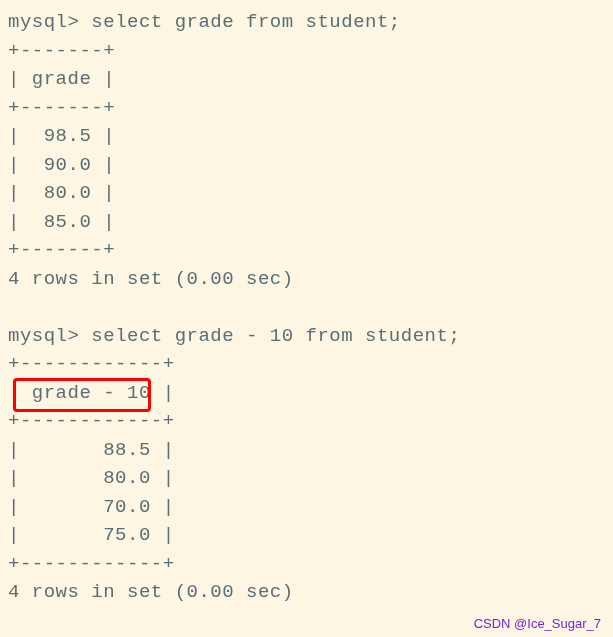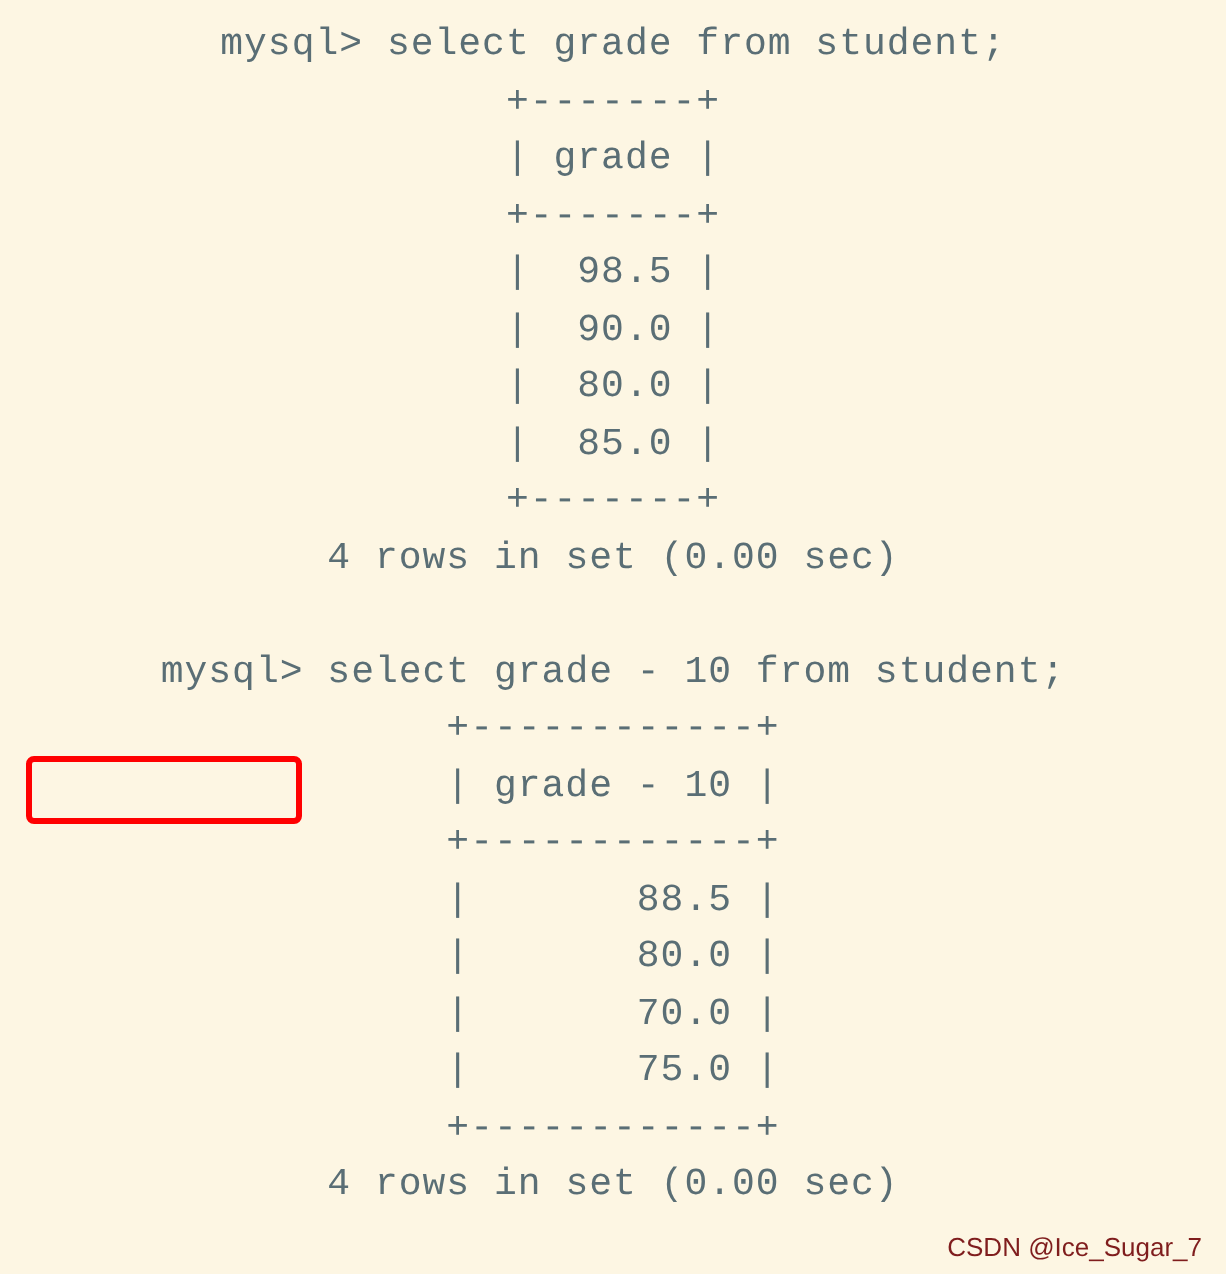--- a/index.html
+++ b/index.html
@@ -1,19 +1,18 @@
 <!DOCTYPE html>
 <html><head>
   <meta charset="utf-8">
   <style>
     * {
       margin: 0;
       padding: 0;
       box-sizing: border-box;
-      text-align: center;
     }
     body {
       background-color: #fdf6e3;
       font-family: 'Consolas', 'Monaco', 'Courier New', monospace;
       font-size: 19px;
       color: #5a6e75;
       padding: 8px;
       width: 613px;
       height: 637px;
       position: relative;
@@ -28,21 +27,21 @@
       position: absolute;
       border: 3px solid #ff0000;
       border-radius: 4px;
       pointer-events: none;
     }
     .watermark {
       position: absolute;
       bottom: 4px;
       right: 12px;
       font-size: 13px;
-      color: #7f1d1d;
+      color: #6d28d9;
       font-family: Arial, sans-serif;
       letter-spacing: 0;
       font-weight: 400;
     }
   </style>
 </head>
 <body>
 
 <div class="terminal"><span>mysql&gt;</span> <span>select grade from student;</span>
 <span>+-------+</span>

